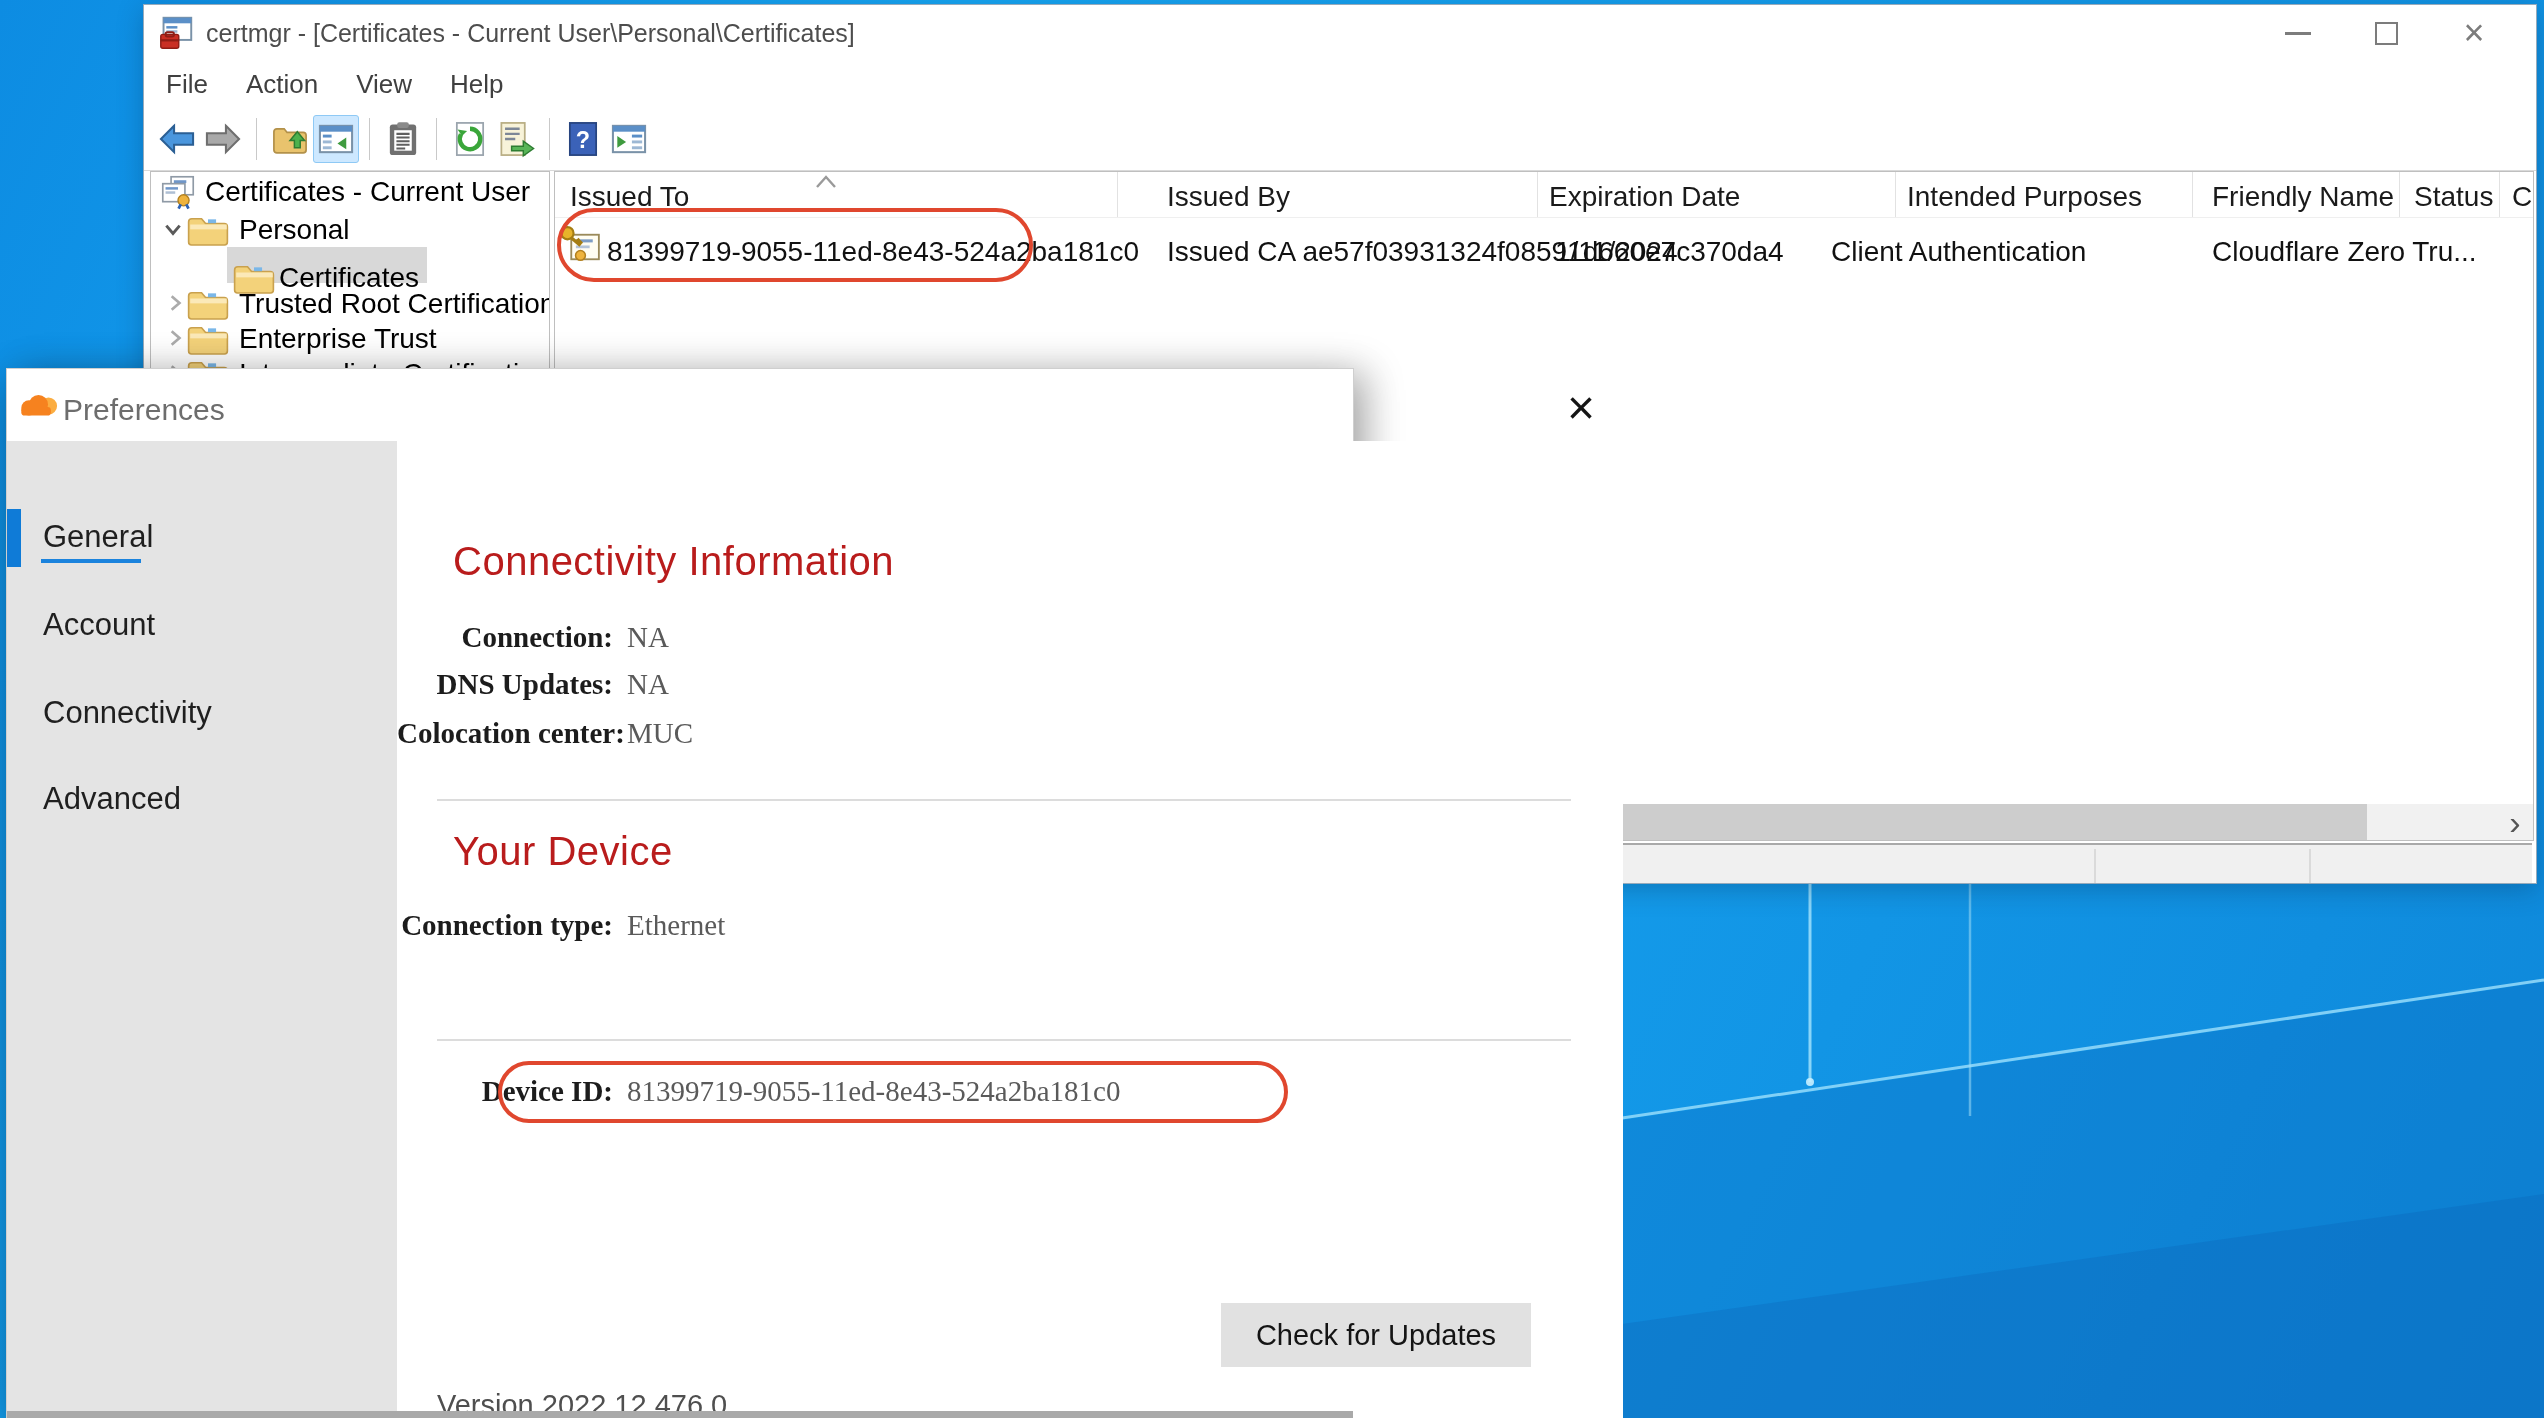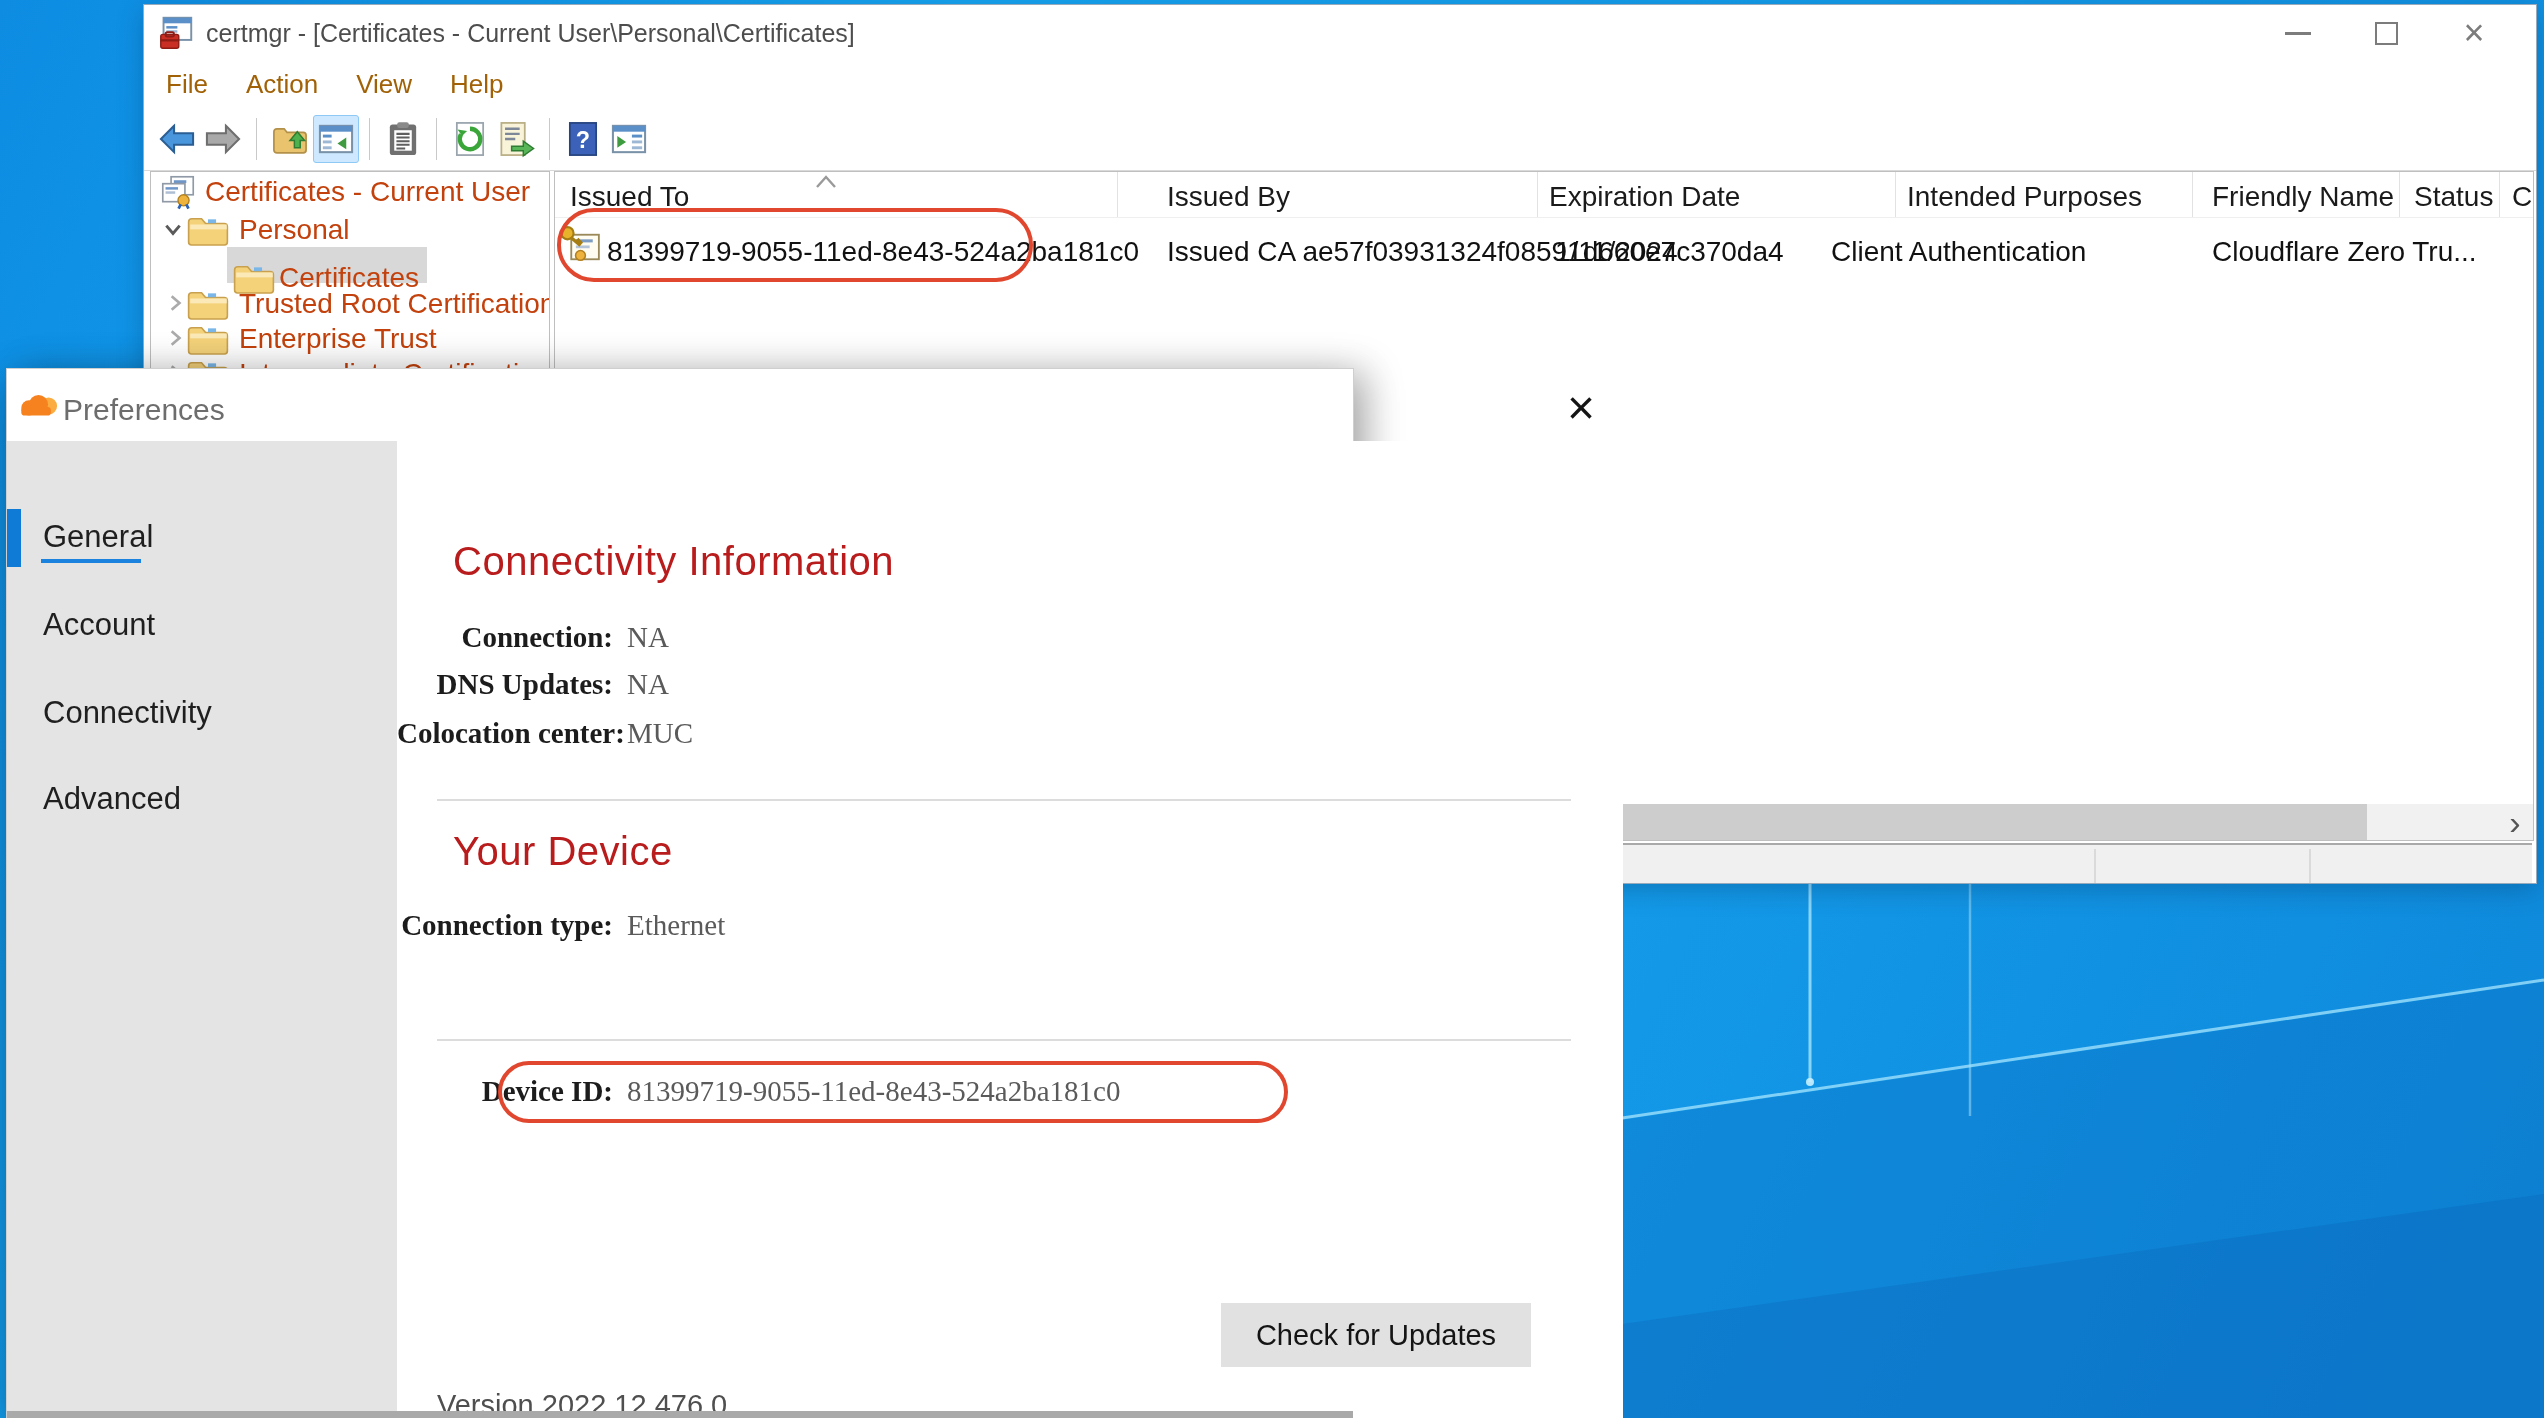--- a/index.html
+++ b/index.html
@@ -16,32 +16,32 @@
   .app-icon { position:absolute; left:14px; top:10px; width:36px; height:36px; }
   .win-title { position:absolute; left:62px; top:14px; font-size:25px; color:#4d4d4d; white-space:nowrap; }
   .win-controls { position:absolute; right:18px; top:0; height:56px; display:flex; }
   .wc { width:88px; height:56px; display:flex; align-items:center; justify-content:center; color:#7c7c7c; }
   .wc .bar { width:26px; height:3px; background:#7c7c7c; }
   .wc .box { width:23px; height:23px; border:2px solid #7c7c7c; }
   .wc.close { font-size:36px; font-weight:400; }
 
   .menubar { position:absolute; left:0; top:56px; width:100%; height:46px; background:#fff;
     display:flex; align-items:center; padding-left:22px; gap:38px; }
-  .menu-item { font-size:26px; color:#a16207; }
+  .menu-item { font-size:26px; color:#404040; }
 
   .toolbar { position:absolute; left:0; top:102px; width:100%; height:64px; background:#fff;
     border-bottom:1px solid #d9d9d9; display:flex; align-items:center; padding-left:10px; }
   .tbtn { width:46px; height:48px; display:flex; align-items:center; justify-content:center; }
   .tbtn svg { width:38px; height:38px; }
   .tbtn.active { background:#cde8ff; border:1px solid #8ec9f5; border-radius:3px; }
   .tsep { width:1px; height:42px; background:#c9c9c9; margin:0 10px; }
 
   .tree-panel { position:absolute; left:6px; top:166px; width:400px; height:670px;
     background:#fff; border:1px solid #bfbfbf; overflow:hidden; }
-  .trow { position:absolute; left:0; width:100%; height:38px; font-size:28px; color:#c2410c; }
+  .trow { position:absolute; left:0; width:100%; height:38px; font-size:28px; color:#000000; }
   .trow .lbl { position:absolute; top:4px; white-space:nowrap; }
   .ticon { position:absolute; width:42px; height:34px; }
   .chev  { position:absolute; width:20px; height:20px; }
   .tsel { position:absolute; background:#d8d8d8; }
 
   .list-panel { position:absolute; left:410px; top:166px; width:1980px; height:670px;
     background:#fff; border:1px solid #bfbfbf; overflow:hidden; }
   .hcell { position:absolute; top:9px; font-size:28px; color:#1a1a1a; white-space:nowrap; }
   .hsep { position:absolute; top:0; width:1px; height:45px; background:#e2e2e2; }
   .hline { position:absolute; left:0; top:45px; width:100%; height:1px; background:#efefef; }

